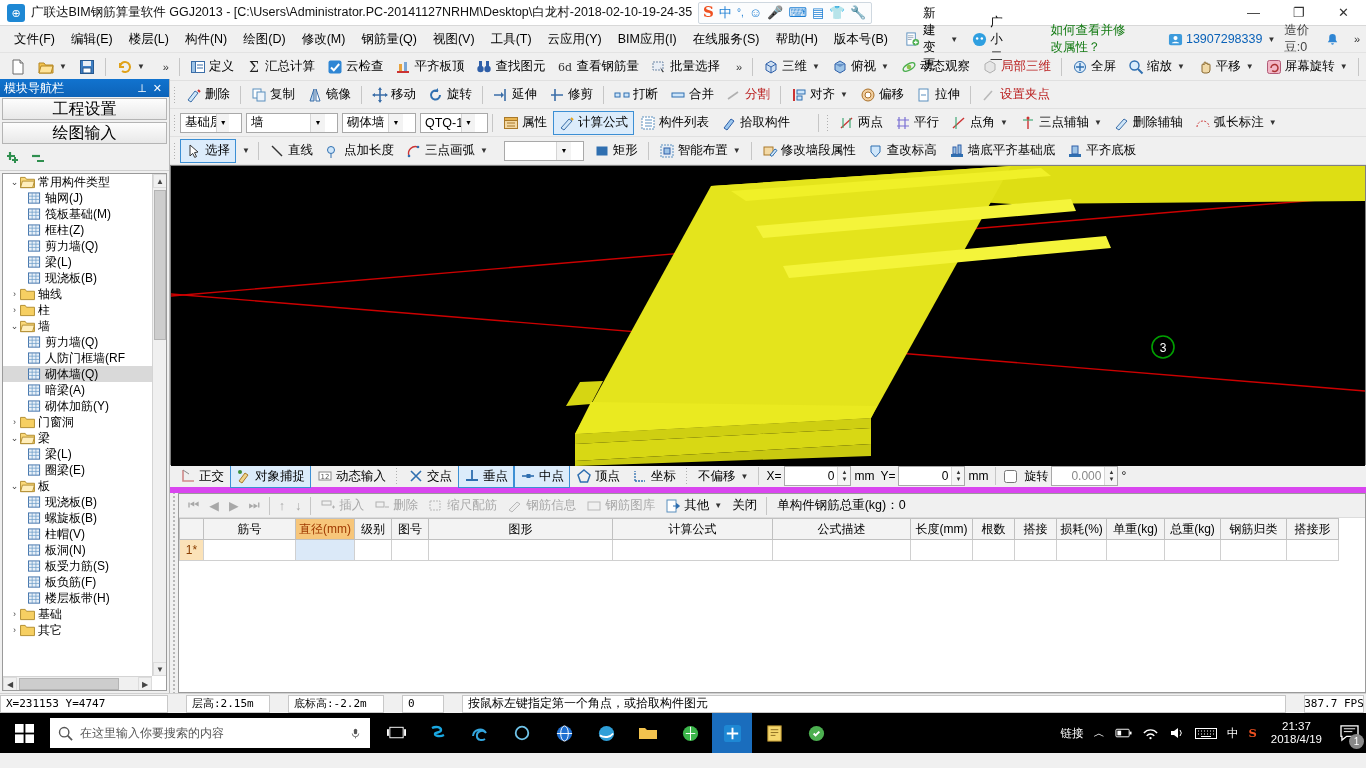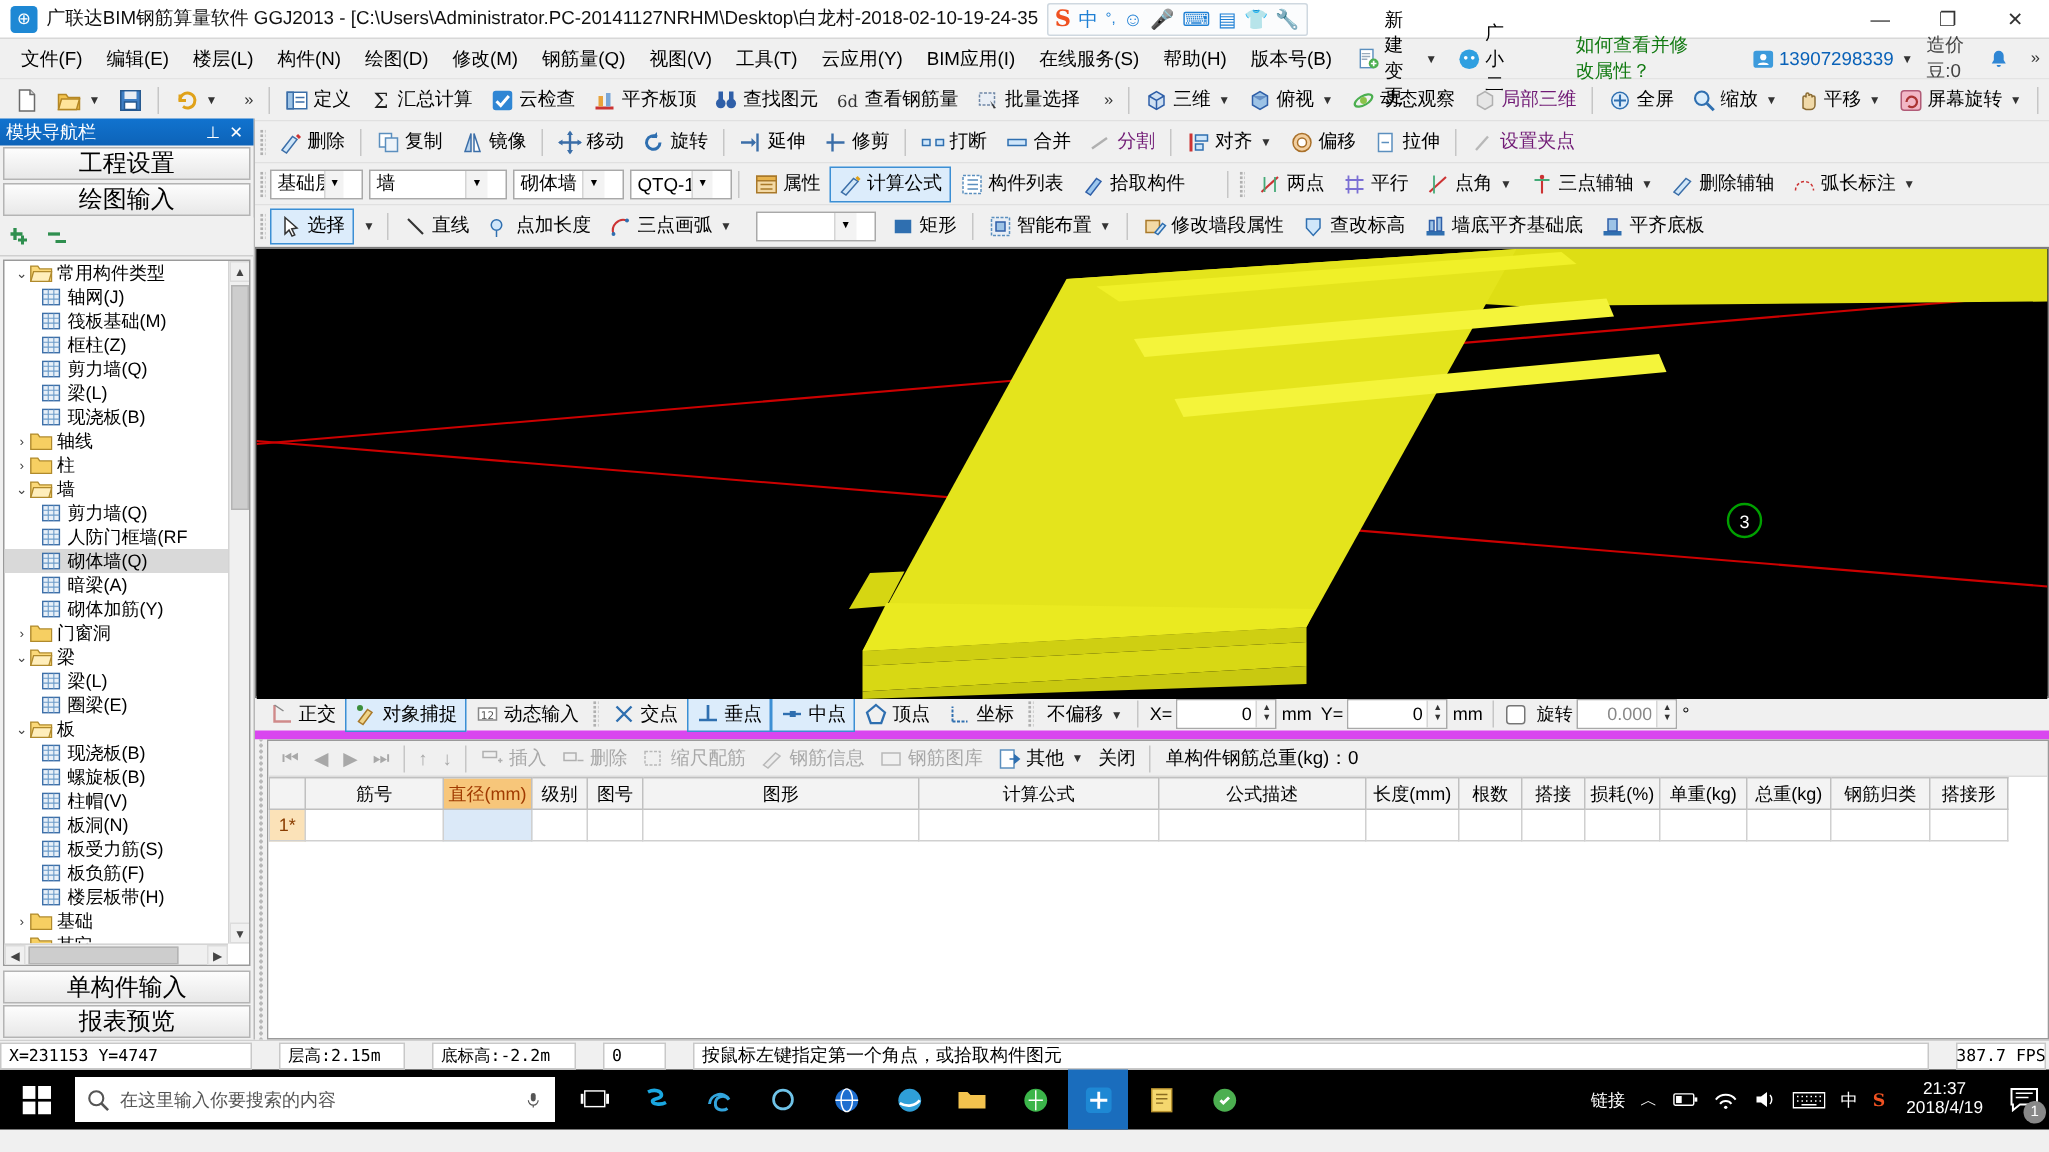--- a/index.html
+++ b/index.html
@@ -45,21 +45,21 @@
   .zaojia { color:#444; font-size:12.5px; }
   .mini-ico { width:15px;height:15px;display:inline-block;flex:none; }
 
   
   .toolbar {
     height:28px; background:#f0f0f0; display:flex; align-items:center;
     padding-left:4px; border-bottom:1px solid #e0e0e0; overflow:hidden;
   }
   .tbtn { display:flex;align-items:center;gap:3px;padding:2px 5px;height:24px;
           font-size:12.5px;color:#000;white-space:nowrap;border:1px solid transparent; }
-  .tbtn.dis { color:#701a75; }
+  .tbtn.dis { color:#b91c1c; }
   .tbtn.sel { background:#dcecfb; border:1px solid #3c8fd4; }
   .sep { width:1px;height:18px;background:#c6c6c6;margin:0 4px;flex:none; }
   .grip { width:4px;height:18px;margin:0 3px;flex:none;
           background-image:radial-gradient(#b0b0b0 40%, transparent 41%);
           background-size:3px 3px; }
   .caret { font-size:8px;color:#333;margin-left:2px; }
   .chev { margin-left:auto;font-size:11px;color:#333;padding:0 6px; }
   .ic { width:16px;height:16px;flex:none;display:block; }
 
   
@@ -961,24 +961,20 @@
       <div class="vscroll">
         <div class="sbar-arrow" style="top:0">▲</div>
         <div class="vthumb"></div>
         <div class="sbar-arrow" style="bottom:0">▼</div>
       </div>
       <div class="hscroll">
         <div class="sbar-arrow" style="left:0;top:0">◀</div>
         <div class="hthumb"></div>
         <div class="sbar-arrow" style="right:0;left:auto;top:0">▶</div>
       </div>
-    </div>
-    <div class="bottom-btns">
-      <div class="panel-btn">单构件输入</div>
-      <div class="panel-btn">报表预览</div>
     </div>
   </div>
 
   <div class="right">
 
     <div class="canvas-wrap">
       <svg width="1194" height="300" viewBox="0 0 1194 300">
         <rect width="1194" height="300" fill="#000"></rect>
 
         <line x1="0" y1="130" x2="1194" y2="30" stroke="#cc0000" stroke-width="1.4"></line>

